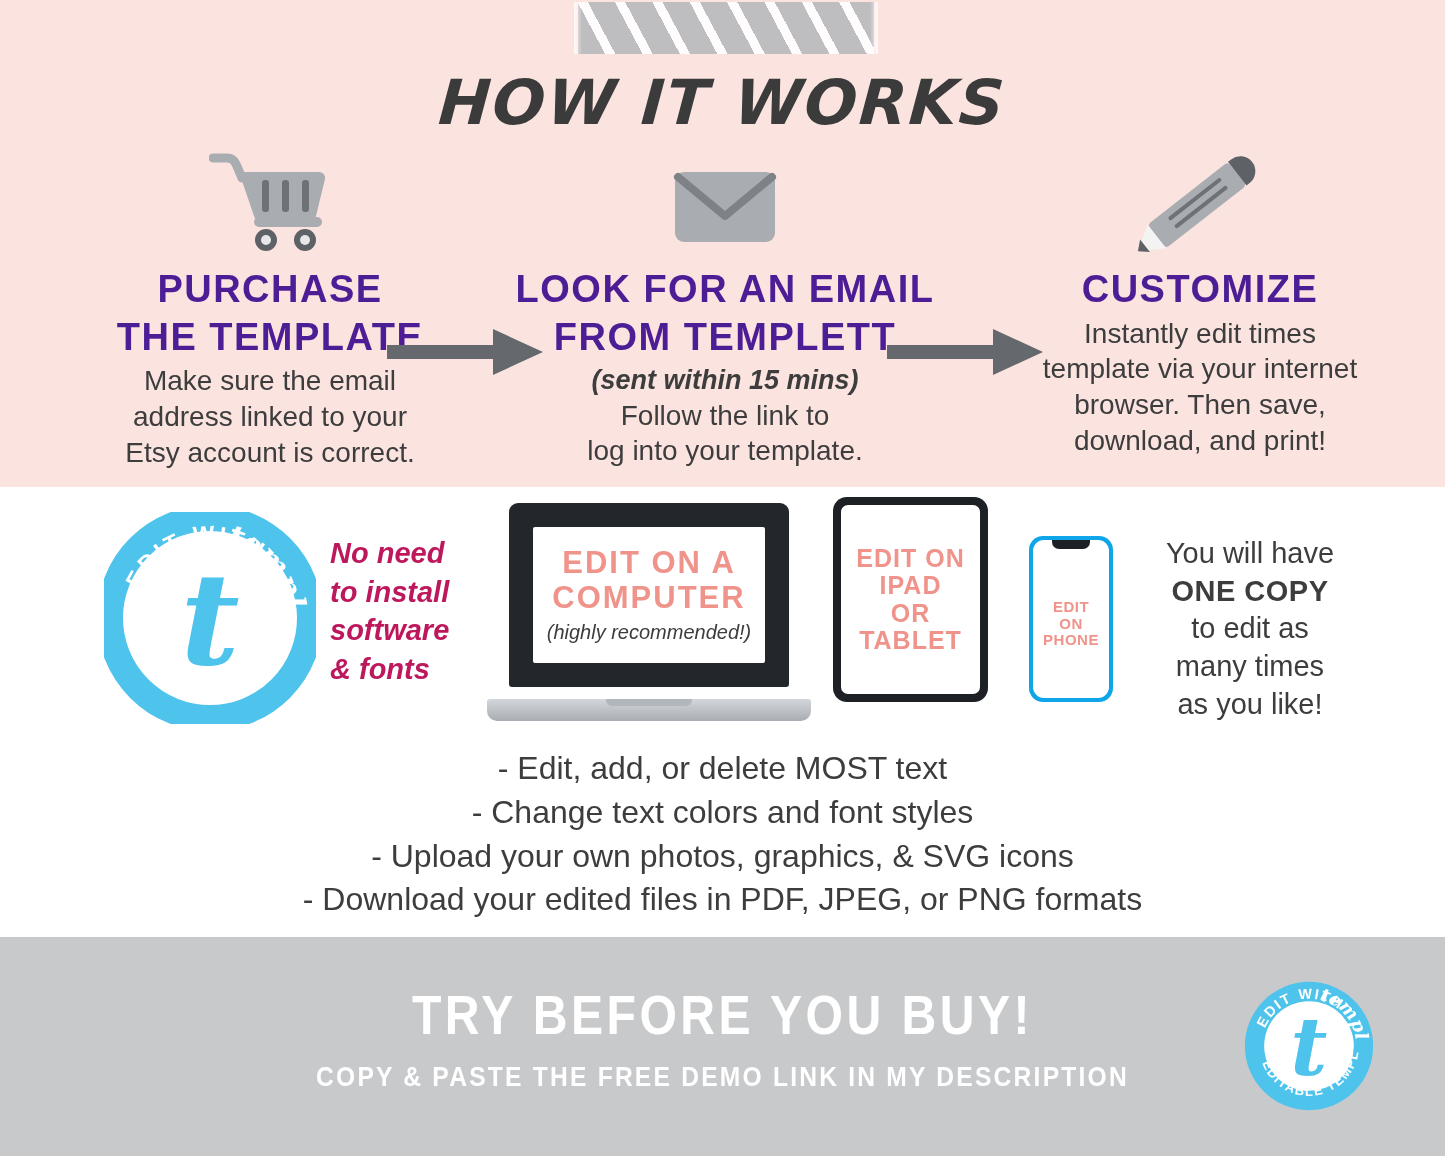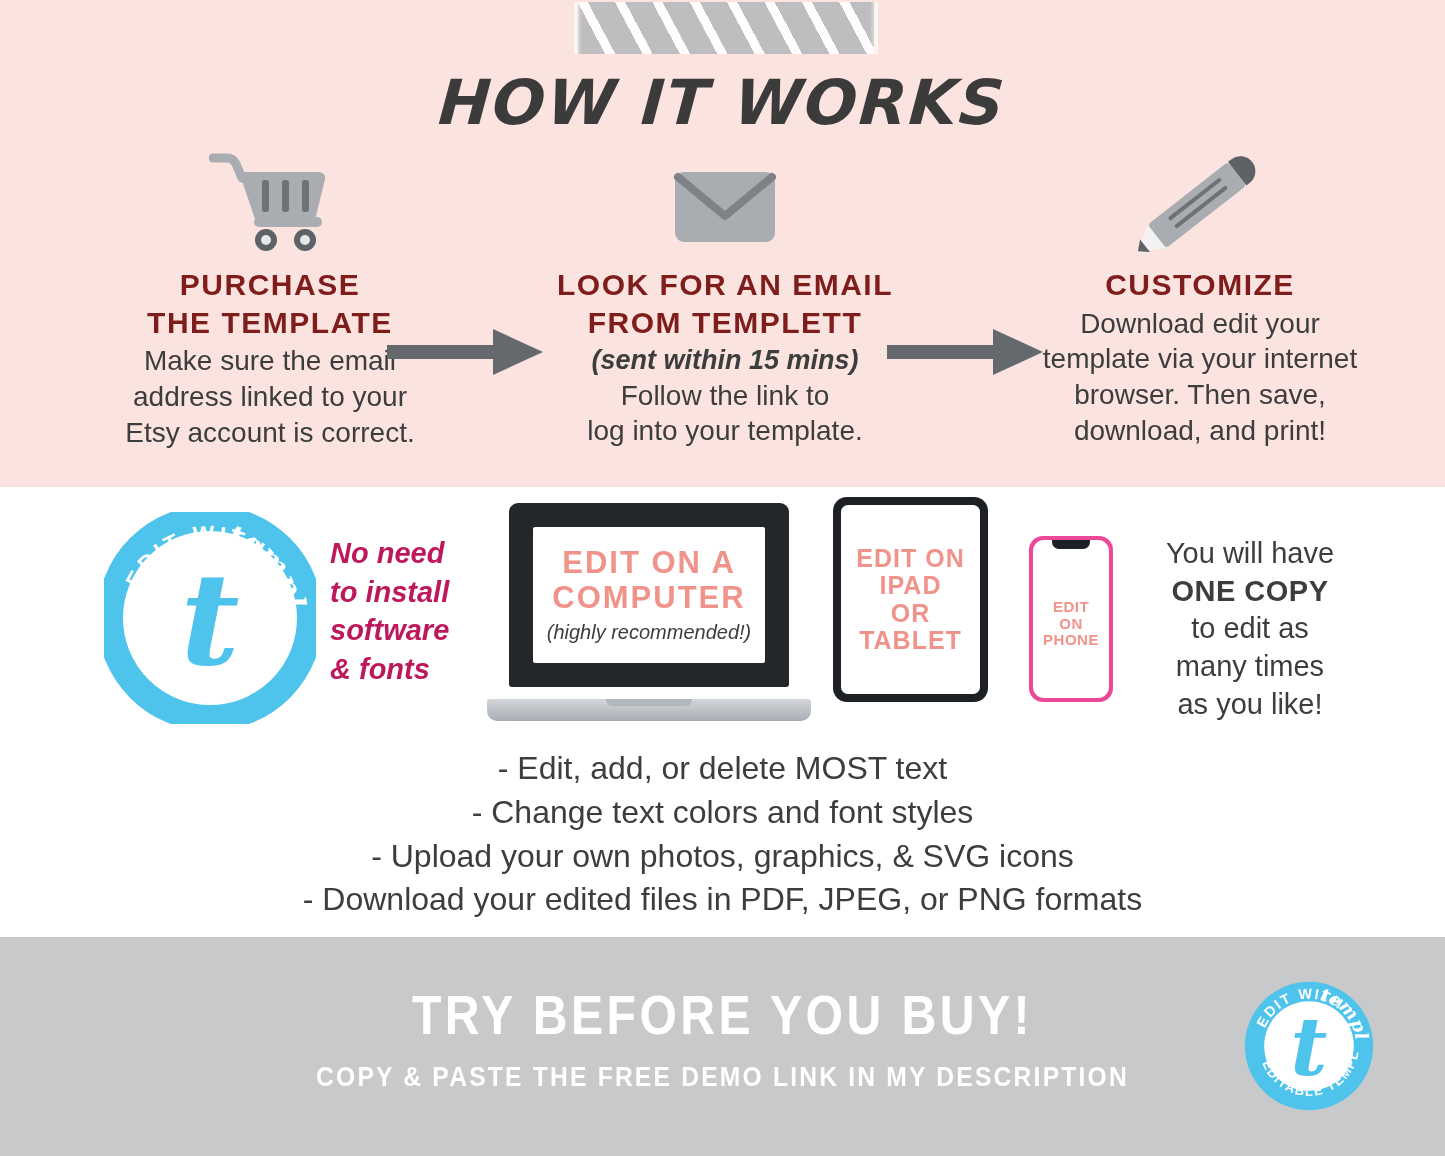--- a/index.html
+++ b/index.html
@@ -52,22 +52,22 @@
   .step{
     position:absolute;top:0;text-align:center;color:#3d3d3d;
   }
   .step-1{left:60px;width:420px;}
   .step-2{left:510px;width:430px;}
   .step-3{left:980px;width:440px;}
 
   .icon-slot{height:112px;display:flex;align-items:flex-end;justify-content:center;}
 
   .step-head{
-    font-size:30px;font-weight:bold;letter-spacing:1.5px;
-    line-height:1.25;margin-top:14px;color:#7f1d1d;
+    font-size:38px;font-weight:bold;letter-spacing:1.5px;
+    line-height:1.25;margin-top:14px;color:#4c1d95;
   }
   .step-body{
     font-size:28px;line-height:1.28;margin-top:2px;color:#3d3d3d;font-weight:400;
   }
   .step-note{font-style:italic;font-weight:bold;font-size:27px;}
 
   
   .arrow{position:absolute;top:185px;width:160px;height:54px;}
   .arrow-1{left:385px;}
   .arrow-2{left:885px;}
@@ -122,21 +122,21 @@
     display:flex;align-items:center;justify-content:center;
   }
   .tablet-title{
     color:#f0938a;font-weight:bold;font-size:25px;letter-spacing:1px;
     line-height:1.1;text-align:center;
   }
 
   
   .phone{
     position:absolute;left:1029px;top:49px;width:84px;height:166px;
-    background:#ec4899;border-radius:14px;padding:4px;box-sizing:border-box;
+    background:#0ea5e9;border-radius:14px;padding:4px;box-sizing:border-box;
   }
   .phone-screen{
     position:relative;width:100%;height:100%;background:#fff;border-radius:11px;
     display:flex;align-items:center;justify-content:center;overflow:hidden;
   }
   .phone-notch{
     position:absolute;left:50%;top:0;transform:translateX(-50%);
     width:38px;height:9px;background:#1d2024;border-radius:0 0 7px 7px;
   }
   .phone-title{
@@ -239,21 +239,21 @@
               <path d="M114 40 h4 a15 15 0 0 1 0 30 h-4 Z" fill="#5e6266"></path>
               <path d="M12 40 L-12 55 L12 70 Z" fill="#f3f3f3"></path>
               <path d="M-3 47 L-12 55 L-3 63 Z" fill="#5e6266"></path>
             </g>
           </svg>
         </div>
         <div class="step-head">
           <div>CUSTOMIZE</div>
         </div>
         <div class="step-body">
-          <div>Download edit your</div>
+          <div>Instantly edit times</div>
           <div>template via your internet</div>
           <div>browser. Then save,</div>
           <div>download, and print!</div>
         </div>
       </div>
 
       <div class="arrow arrow-1">
         <svg width="160" height="54" viewBox="0 0 160 54">
           <path d="M2 20 H108 V4 L158 27 L108 50 V34 H2 Z" fill="#65696d"></path>
         </svg>

